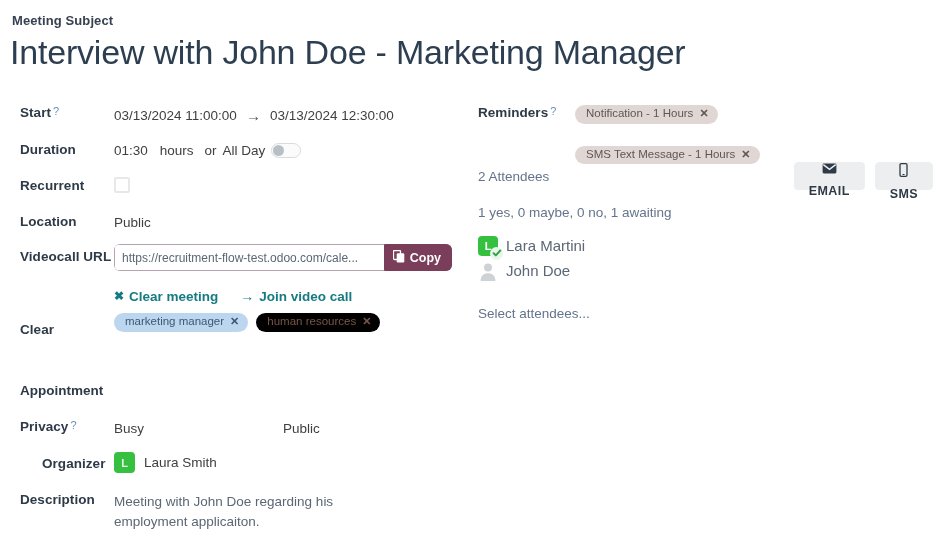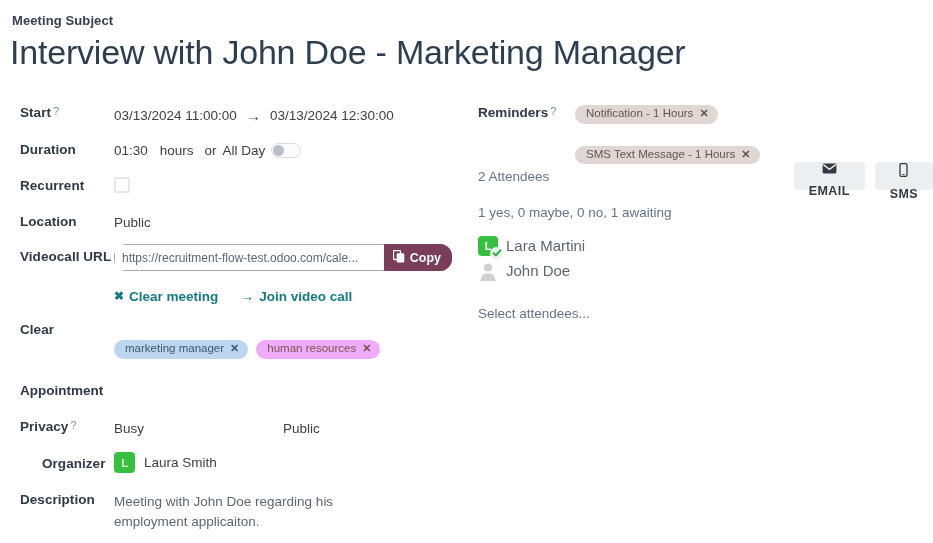--- a/index.html
+++ b/index.html
@@ -101,21 +101,21 @@
     border-radius: 2px;
     background: #ffffff;
     display: inline-block;
   }
 
   
   .url-group {
     display: flex;
     align-items: stretch;
     height: 27px;
-    border-radius: 12px;
+    border-radius: 6px;
     overflow: hidden;
     width: 338px;
   }
   .url-input {
     flex: 1;
     border: 1px solid #b6a3ae;
     border-right: none;
     border-radius: 4px 0 0 4px;
     background: #ffffff;
     font-family: "Liberation Sans", sans-serif;
@@ -164,21 +164,21 @@
     align-items: center;
     gap: 6px;
     border-radius: 11px;
     padding: 3px 9px 4px 11px;
     font-size: 11.5px;
     line-height: 1;
     white-space: nowrap;
   }
   .tag .tx { font-size: 11px; font-weight: 700; cursor: pointer; }
   .tag-blue { background: #bcd6ef; color: #3e5871; }
-  .tag-peach { background: #f0abfc; color: #7a5647; }
+  .tag-peach { background: #000000; color: #7a5647; }
   .tag-beige { background: #e0d7d4; color: #5f5753; }
 
   
   .rem-tags {
     display: flex;
     flex-direction: column;
     align-items: flex-start;
     gap: 22px;
   }
 
@@ -366,21 +366,21 @@
     </a>
     <a class="lnk">
       <span style="font-size:14px;">→</span>
       <span>Join video call</span>
     </a>
   </div>
 
   <div class="row lcol" style="top:322px;">
     <span class="lbl">Clear</span>
   </div>
-  <div class="vcol tagwrap" style="top:340px;">
+  <div class="vcol tagwrap" style="top:313px;">
     <span class="tag tag-blue">
       <span>marketing manager</span>
       <span class="tx">✕</span>
     </span>
     <span class="tag tag-peach">
       <span>human resources</span>
       <span class="tx">✕</span>
     </span>
   </div>
 

